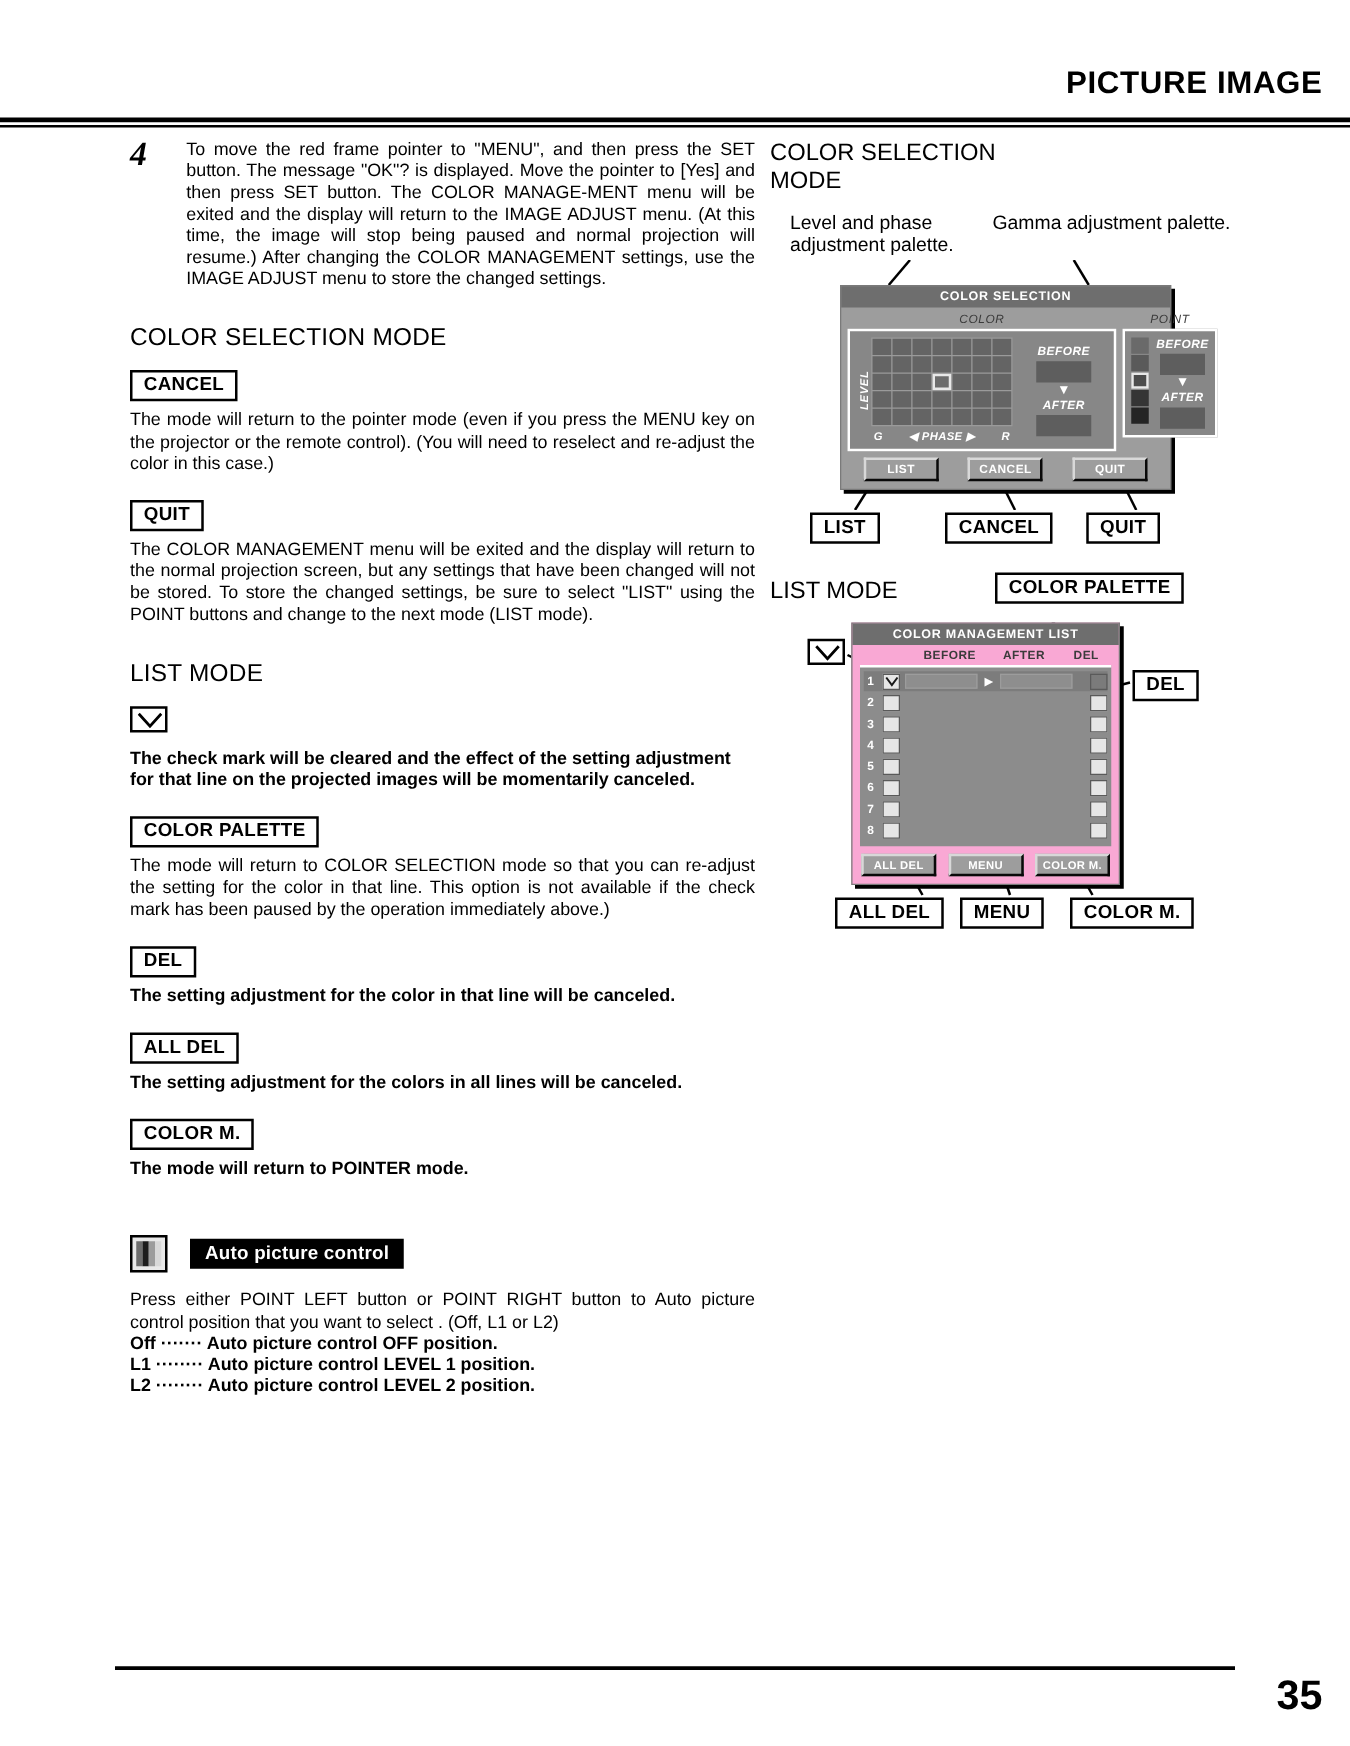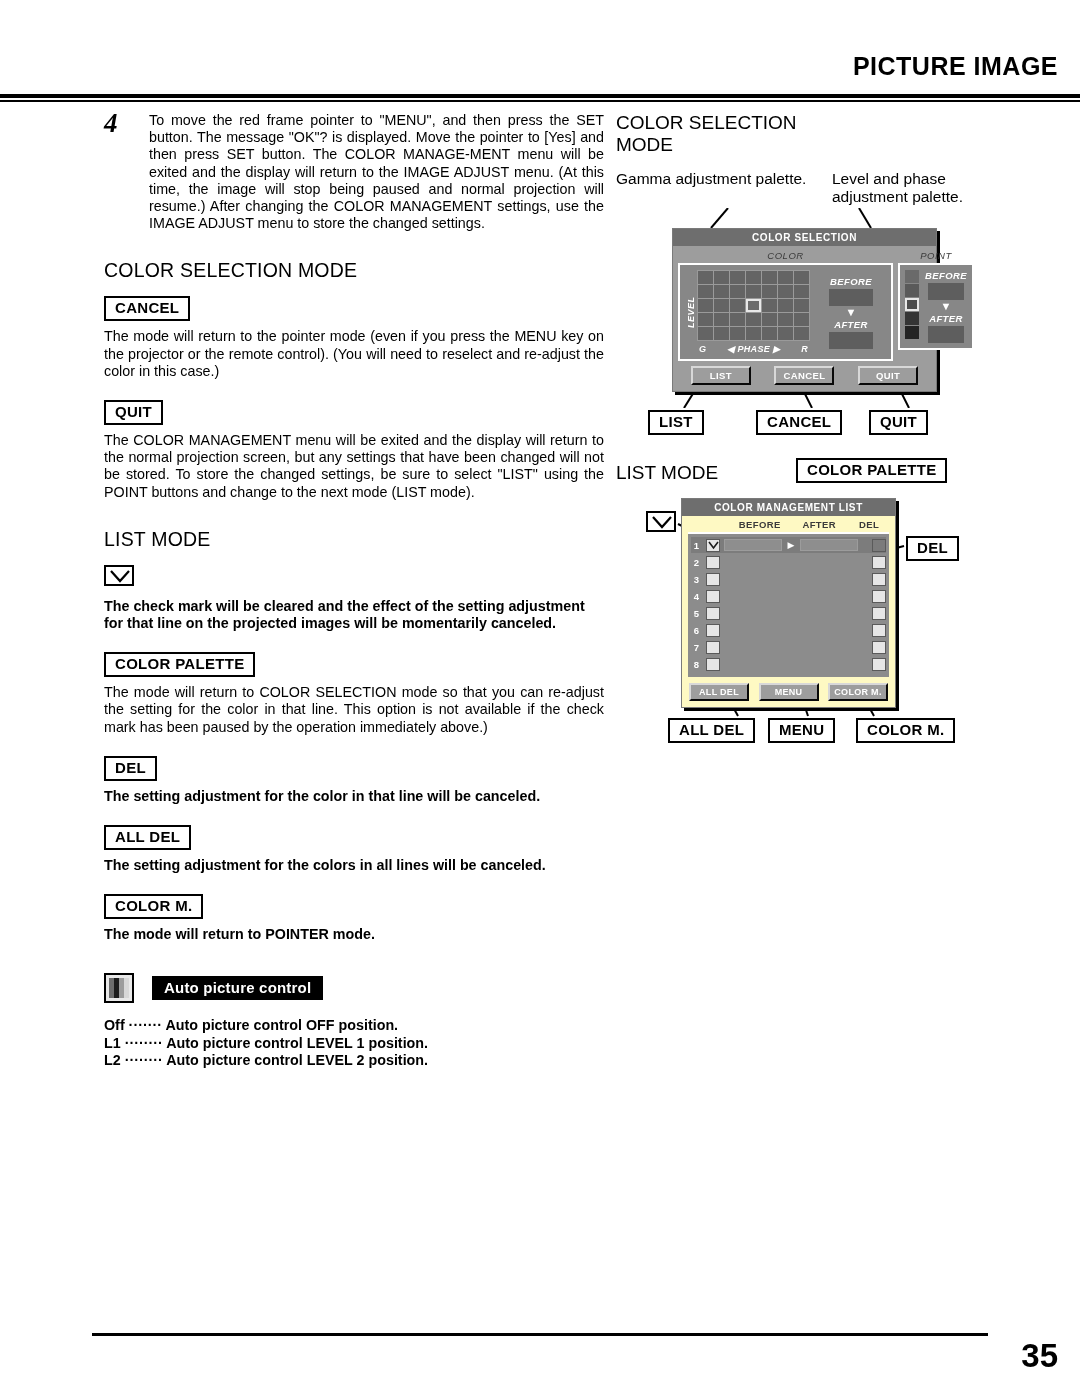--- a/index.html
+++ b/index.html
@@ -64,21 +64,21 @@
     display:inline-block;
     border:2.2px solid #000;
     width:30px; height:21px;
     margin:0 0 8px 0;
     position:relative;
   }
   .check-box svg { position:absolute; left:4px; top:3px; }
   .spacer-20 { height:20px; }
 
   
-  .apc-row { display:flex; align-items:center; gap:18px; margin-top:30px; }
+  .apc-row { display:flex; align-items:center; gap:18px; margin-top:44px; }
   .apc-icon {
     width:30px; height:30px;
     border:2px solid #000;
     background:#e9e9e9;
     padding:3px;
     display:flex;
   }
   .apc-icon i { display:block; height:100%; }
   .apc-icon i:nth-child(1){ width:25%; background:#6d6d6d; }
   .apc-icon i:nth-child(2){ width:25%; background:#1d1d1d; }
@@ -185,21 +185,21 @@
   
   .lines { position:absolute; left:0; top:0; pointer-events:none; }
 
   
   .lbl-row { position:relative; height:30px; margin-top:16px; }
   .lbl-row .keybox { position:absolute; margin:0; }
 
   
   .osd2 {
     width:215px;
-    background:#fef9c3;
+    background:#f9a8d4;
     border:1px solid #7a7a7a;
     box-shadow:3px 3px 0 #000;
     padding:0 0 6px 0;
   }
   .osd2-title {
     background:#6e6e6e; color:#ffffff;
     font-size:10px; font-weight:bold;
     text-align:center; letter-spacing:0.6px;
     padding:3px 0 3px 0;
   }
@@ -323,36 +323,37 @@
     <div class="apc-icon">
       <i></i>
         <i></i>
         <i></i>
         <i></i>
     </div>
     <div class="apc-label">Auto picture control</div>
   </div>
 
   <div style="height:14px"></div>
+  <p class="just">Press either POINT LEFT button or POINT RIGHT button to Auto picture control position that you want to select . (Off, L1 or L2)</p>
   <p class="plain">Off ······· Auto picture control OFF position.</p>
   <p class="plain">L1 ········ Auto picture control LEVEL 1 position.</p>
   <p class="plain">L2 ········ Auto picture control LEVEL 2 position.</p>
 
 </div>
 
 <div class="col-right">
 
   <div>
     <div class="rc-head">COLOR SELECTION</div>
     <div class="rc-head">MODE</div>
   </div>
 
   <div class="callout-row">
+    <div class="callout-text callout-a" style="padding-left:16px;">Level and phase adjustment palette.</div>
     <div class="callout-text callout-b">Gamma adjustment palette.</div>
-    <div class="callout-text callout-a" style="padding-left:16px;">Level and phase adjustment palette.</div>
   </div>
 
   <svg class="lines" style="position:relative; left:0; top:0; display:block; margin-top:2px;" width="400" height="20">
     <line x1="95" y1="20" x2="112" y2="0" stroke="#000" stroke-width="2"></line>
     <line x1="255" y1="20" x2="243" y2="0" stroke="#000" stroke-width="2"></line>
   </svg>
 
   <div class="osd-wrap" style="margin-left:56px;">
     <div class="osd">
       <div class="osd-title">COLOR SELECTION</div>

